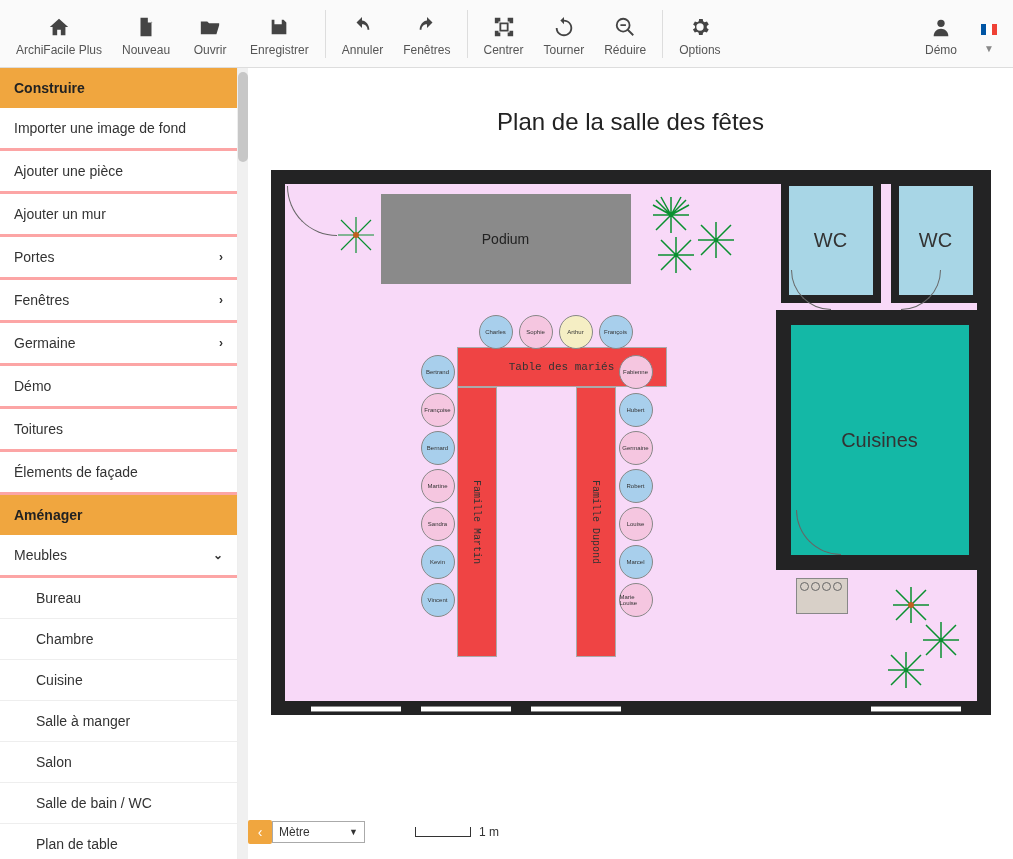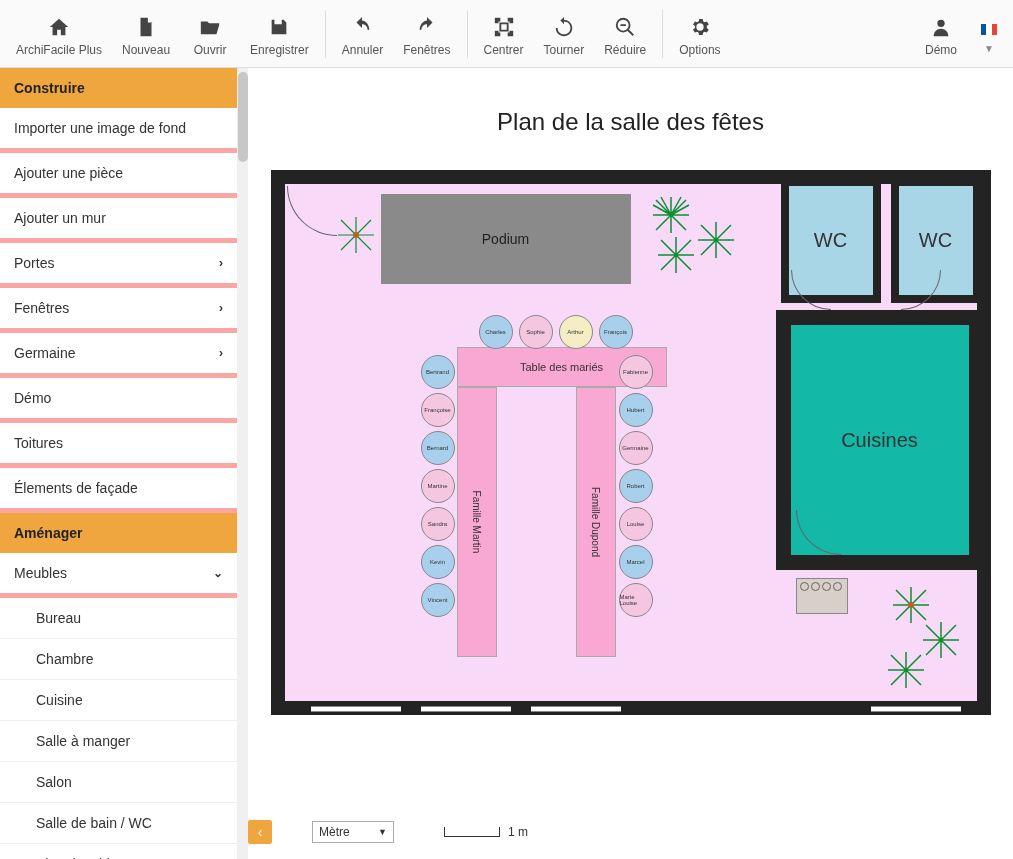--- a/index.html
+++ b/index.html
@@ -16,59 +16,59 @@
   .dropdown-caret { font-size: 10px; color: #888; }
   
   .main { display: flex; height: 791px; }
   
   .sidebar-wrap { width: 248px; flex: none; display: flex; border-radius: 15px; }
   .sidebar { width: 238px; overflow-y: auto; border-right: 1px solid #eee; }
   .sidebar-scroll { width: 10px; background: #f0f0f0; position: relative; }
   .sidebar-thumb { position: absolute; top: 4px; left: 0; right: 0; height: 90px; background: #c7c7c7; border-radius: 5px; }
   
   .side-header { background: #f0a63f; color: #222; font-weight: bold; padding: 12px 14px; font-size: 14px; }
-  .side-item { padding: 12px 14px; border-bottom: 5px solid #fca5a5; display: flex; justify-content: space-between; align-items: center; cursor: pointer; font-size: 14px; color: #333; }
+  .side-item { padding: 12px 14px; border-bottom: 3px solid #fca5a5; display: flex; justify-content: space-between; align-items: center; cursor: pointer; font-size: 14px; color: #333; }
   .side-sub { padding: 12px 14px 12px 36px; border-bottom: 1px solid #eee; cursor: pointer; font-size: 14px; color: #333; }
   .caret { font-size: 12px; color: #333; font-weight: bold; }
   
   .canvas-wrap { flex: 1; position: relative; background: #fff; }
   .plan-title { text-align: center; font-size: 24px; color: #222; padding: 40px 0 18px; font-weight: normal; }
   
   .floorplan { position: relative; margin: 16px auto; width: 720px; height: 545px; }
   .outer-wall { position: absolute; inset: 0; background: #232324; }
   .room-main { position: absolute; left: 14px; top: 14px; right: 14px; bottom: 14px; background: #f8d9f8; }
   .room-wc1 { position: absolute; left: 510px; top: 8px; width: 100px; height: 125px; background: #a8d6e6; border: 8px solid #232324; display:flex; align-items:center; justify-content:center; font-size:20px; color:#333;}
   .room-wc2 { position: absolute; left: 620px; top: 8px; width: 90px; height: 125px; background: #a8d6e6; border: 8px solid #232324; display:flex; align-items:center; justify-content:center; font-size:20px; color:#333;}
   .room-kitchen-outer { position: absolute; left: 505px; top: 140px; right: 8px; height: 260px; background: #232324; }
   .room-kitchen { position: absolute; left: 520px; top: 155px; right: 22px; height: 230px; background: #14b8a6; display:flex; align-items:center; justify-content:center; font-size:20px; color:#333;}
   
   .podium { position: absolute; left: 110px; top: 24px; width: 250px; height: 90px; background: #8a8a8a; color: #222; display:flex; align-items:center; justify-content:center; font-size:14px;}
   
   .tables { position: absolute; left: 130px; top: 145px; width: 380px; height: 360px; }
-  .table-rect { position: absolute; background: #f9a8d4; border: 1px solid #aaa; }
+  .table-rect { position: absolute; background: #ef4444; border: 1px solid #aaa; font-family: Liberation Mono, monospace; }
   .table-rect.top { left: 56px; top: 32px; width: 210px; height: 40px; display:flex;align-items:center;justify-content:center; font-size:11px;}
   .table-rect.left { left: 56px; top: 72px; width: 40px; height: 270px; }
   .table-rect.right { left: 175px; top: 72px; width: 40px; height: 270px; }
   .vtext { writing-mode: vertical-rl; text-orientation: mixed; font-size: 10px; position:absolute; top:50%; left:50%; transform: translate(-50%,-50%); white-space: nowrap; }
   
   .seat { position: absolute; width: 34px; height: 34px; border-radius: 50%; border: 1px solid #888; display:flex; align-items:center; justify-content:center; font-size: 6px; color:#333; }
   .seat.pink { background: #f5c6e0; }
   .seat.blue { background: #a8cfec; }
   .seat.yellow { background: #f5eec4; }
   
   .plant { position:absolute; width:40px; height:40px; }
   .plant svg { width:100%; height:100%; }
   
   .door-arc { position: absolute; width: 50px; height: 50px; border: 1px solid #666; border-radius: 0 0 100% 0; border-top: none; border-left: none; }
   
   .window-seg { position:absolute; height: 6px; background: #fff; border-top:1px solid #888; border-bottom:1px solid #888; }
   
   .bottom-bar { position: absolute; bottom: 12px; left: 0; right: 0; height: 30px; display:flex; align-items:center; }
   .collapse-btn { width: 24px; height: 24px; background: #f0a63f; color:#fff; display:flex; align-items:center; justify-content:center; border-radius: 2px; margin-left: 0; cursor: pointer; font-size: 14px;}
-  .unit-select { margin-left: 40px; border: 1px solid #aaa; padding: 3px 6px; font-size: 12px; background:#fff; cursor:pointer; width: 82px; display:flex; justify-content:space-between; align-items:center;}
+  .unit-select { border: 1px solid #aaa; padding: 3px 6px; font-size: 12px; background:#fff; cursor:pointer; width: 93px; display:flex; justify-content:space-between; align-items:center;}
   .scale { margin-left: 50px; display:flex; align-items:center; gap:8px; font-size:12px; color:#333;}
   .scale-line { width: 56px; height: 10px; border-left:1px solid #333; border-right:1px solid #333; border-bottom:1px solid #333;}
 </style>
 </head>
 <body>
 
 <div class="toolbar">
   <div class="toolbar-btn">
     <div class="toolbar-icon">
         <svg viewBox="0 0 24 24">

